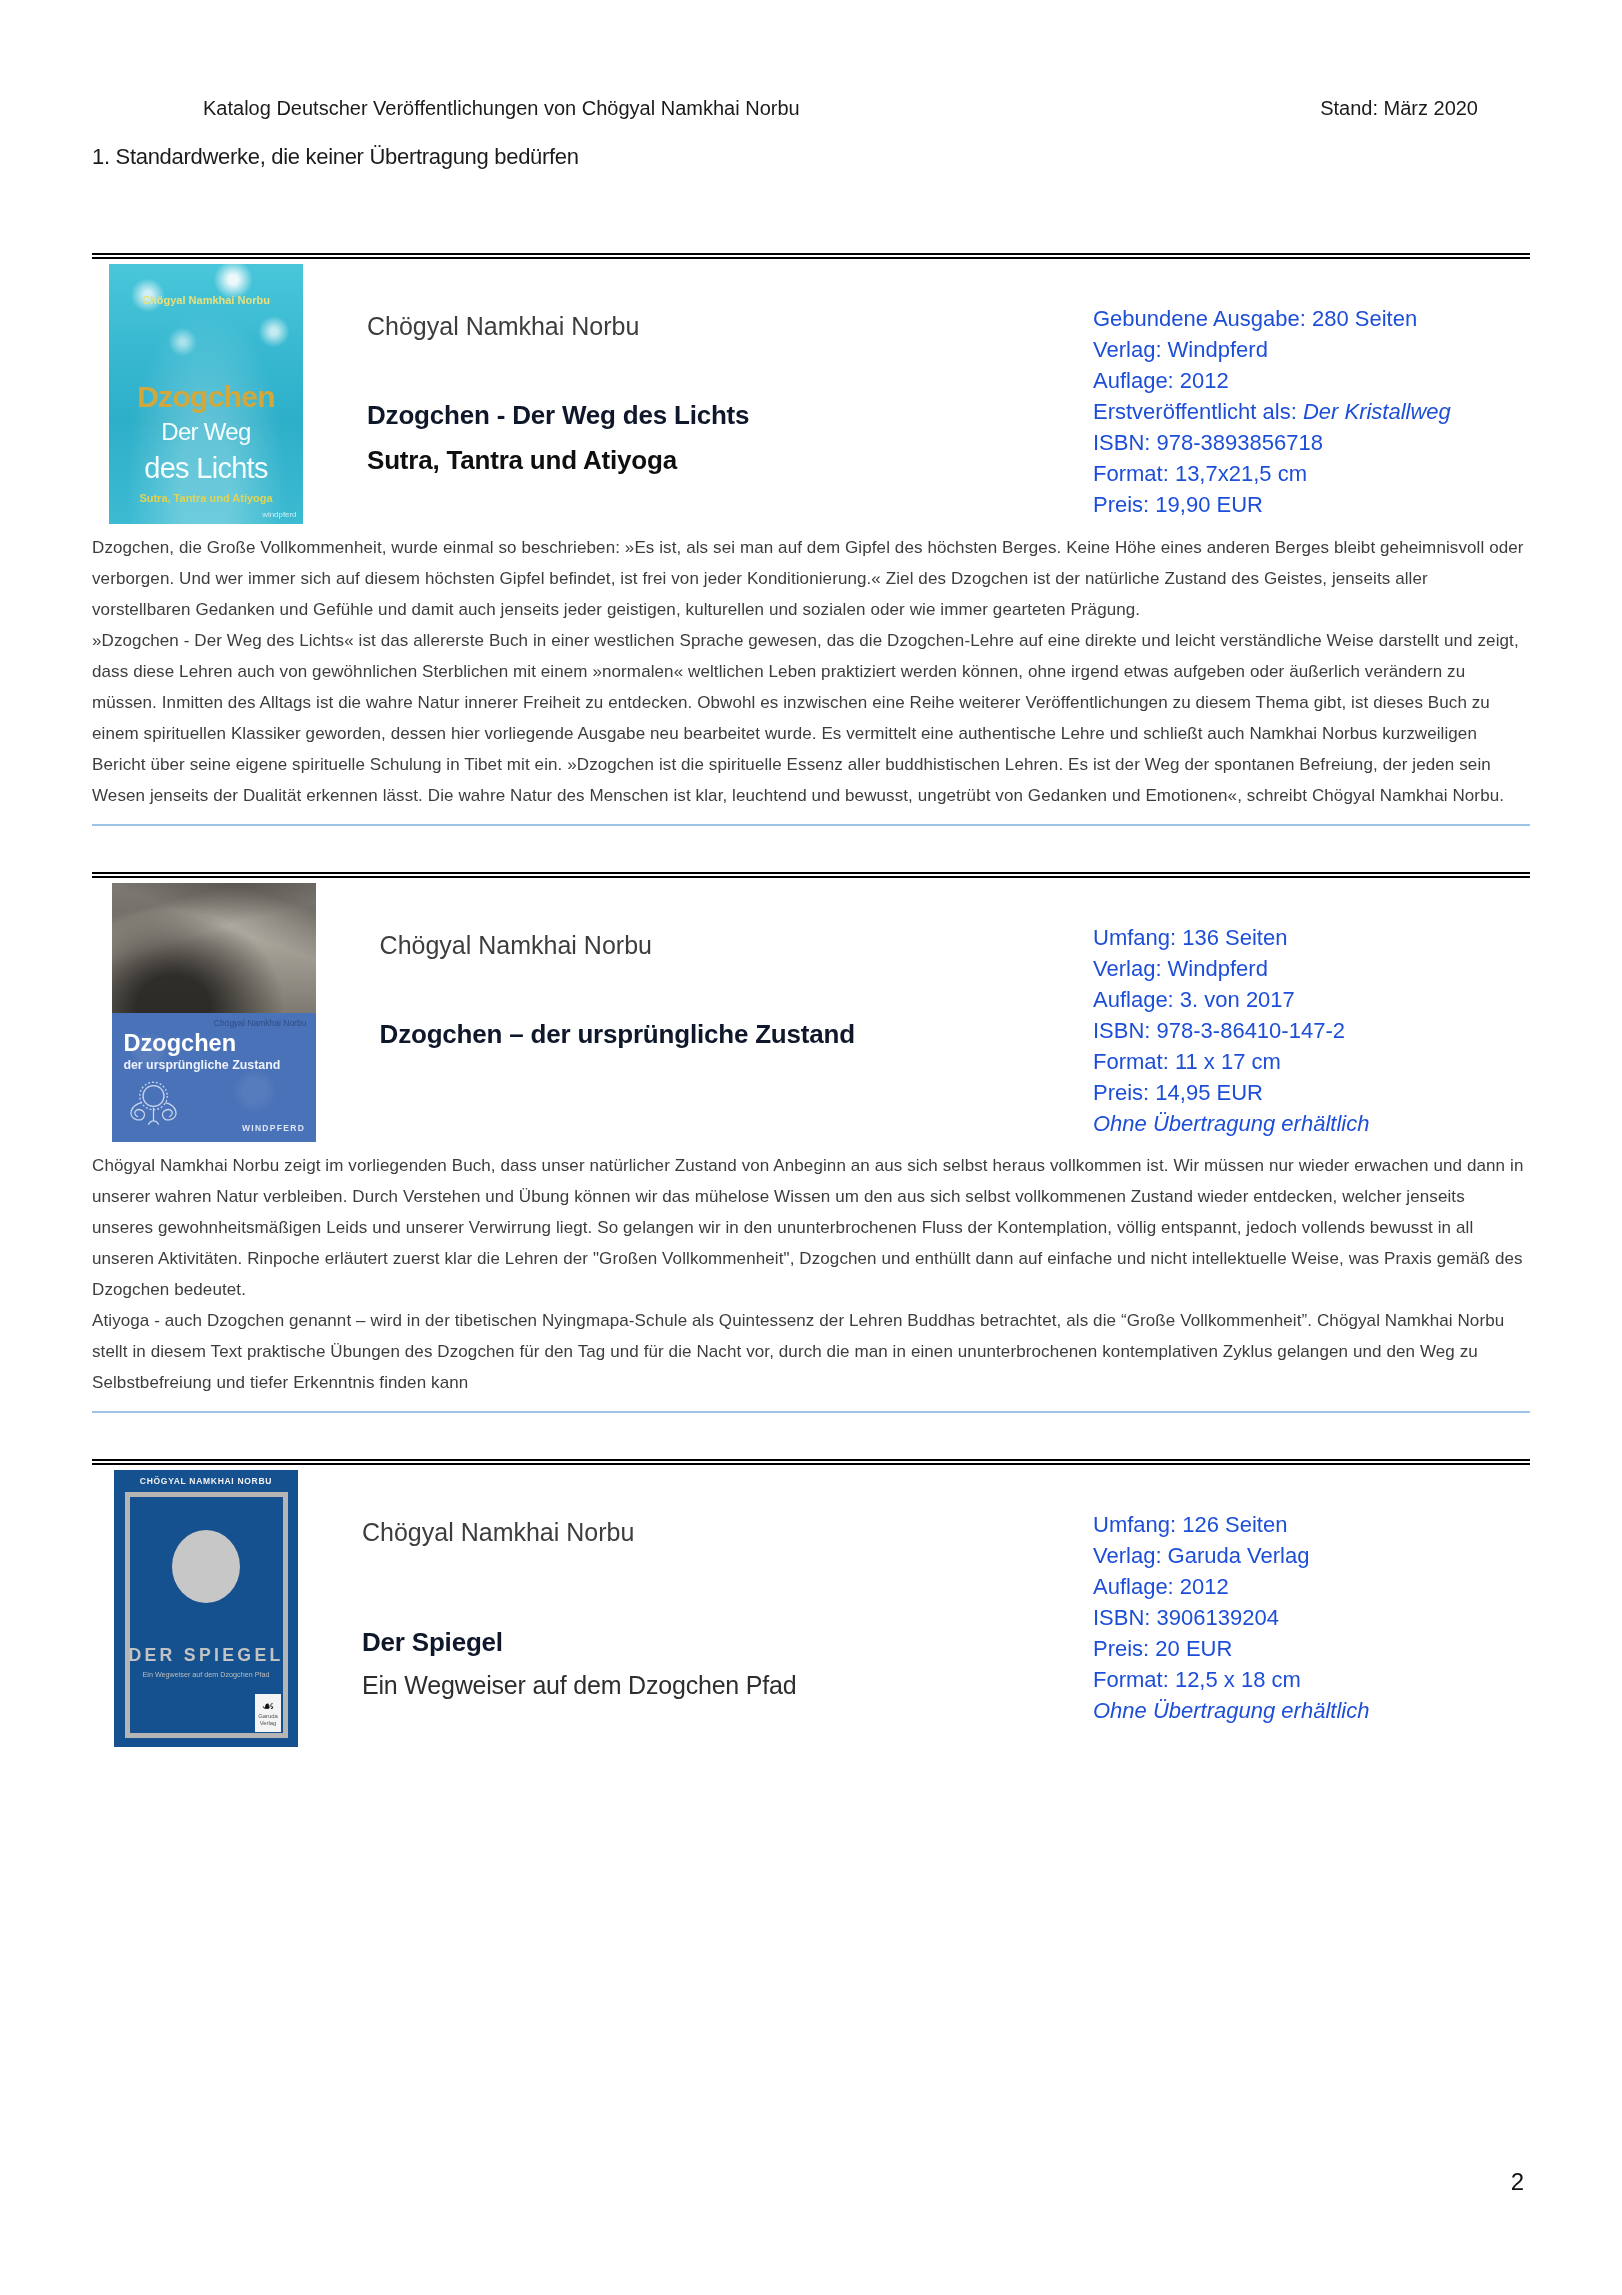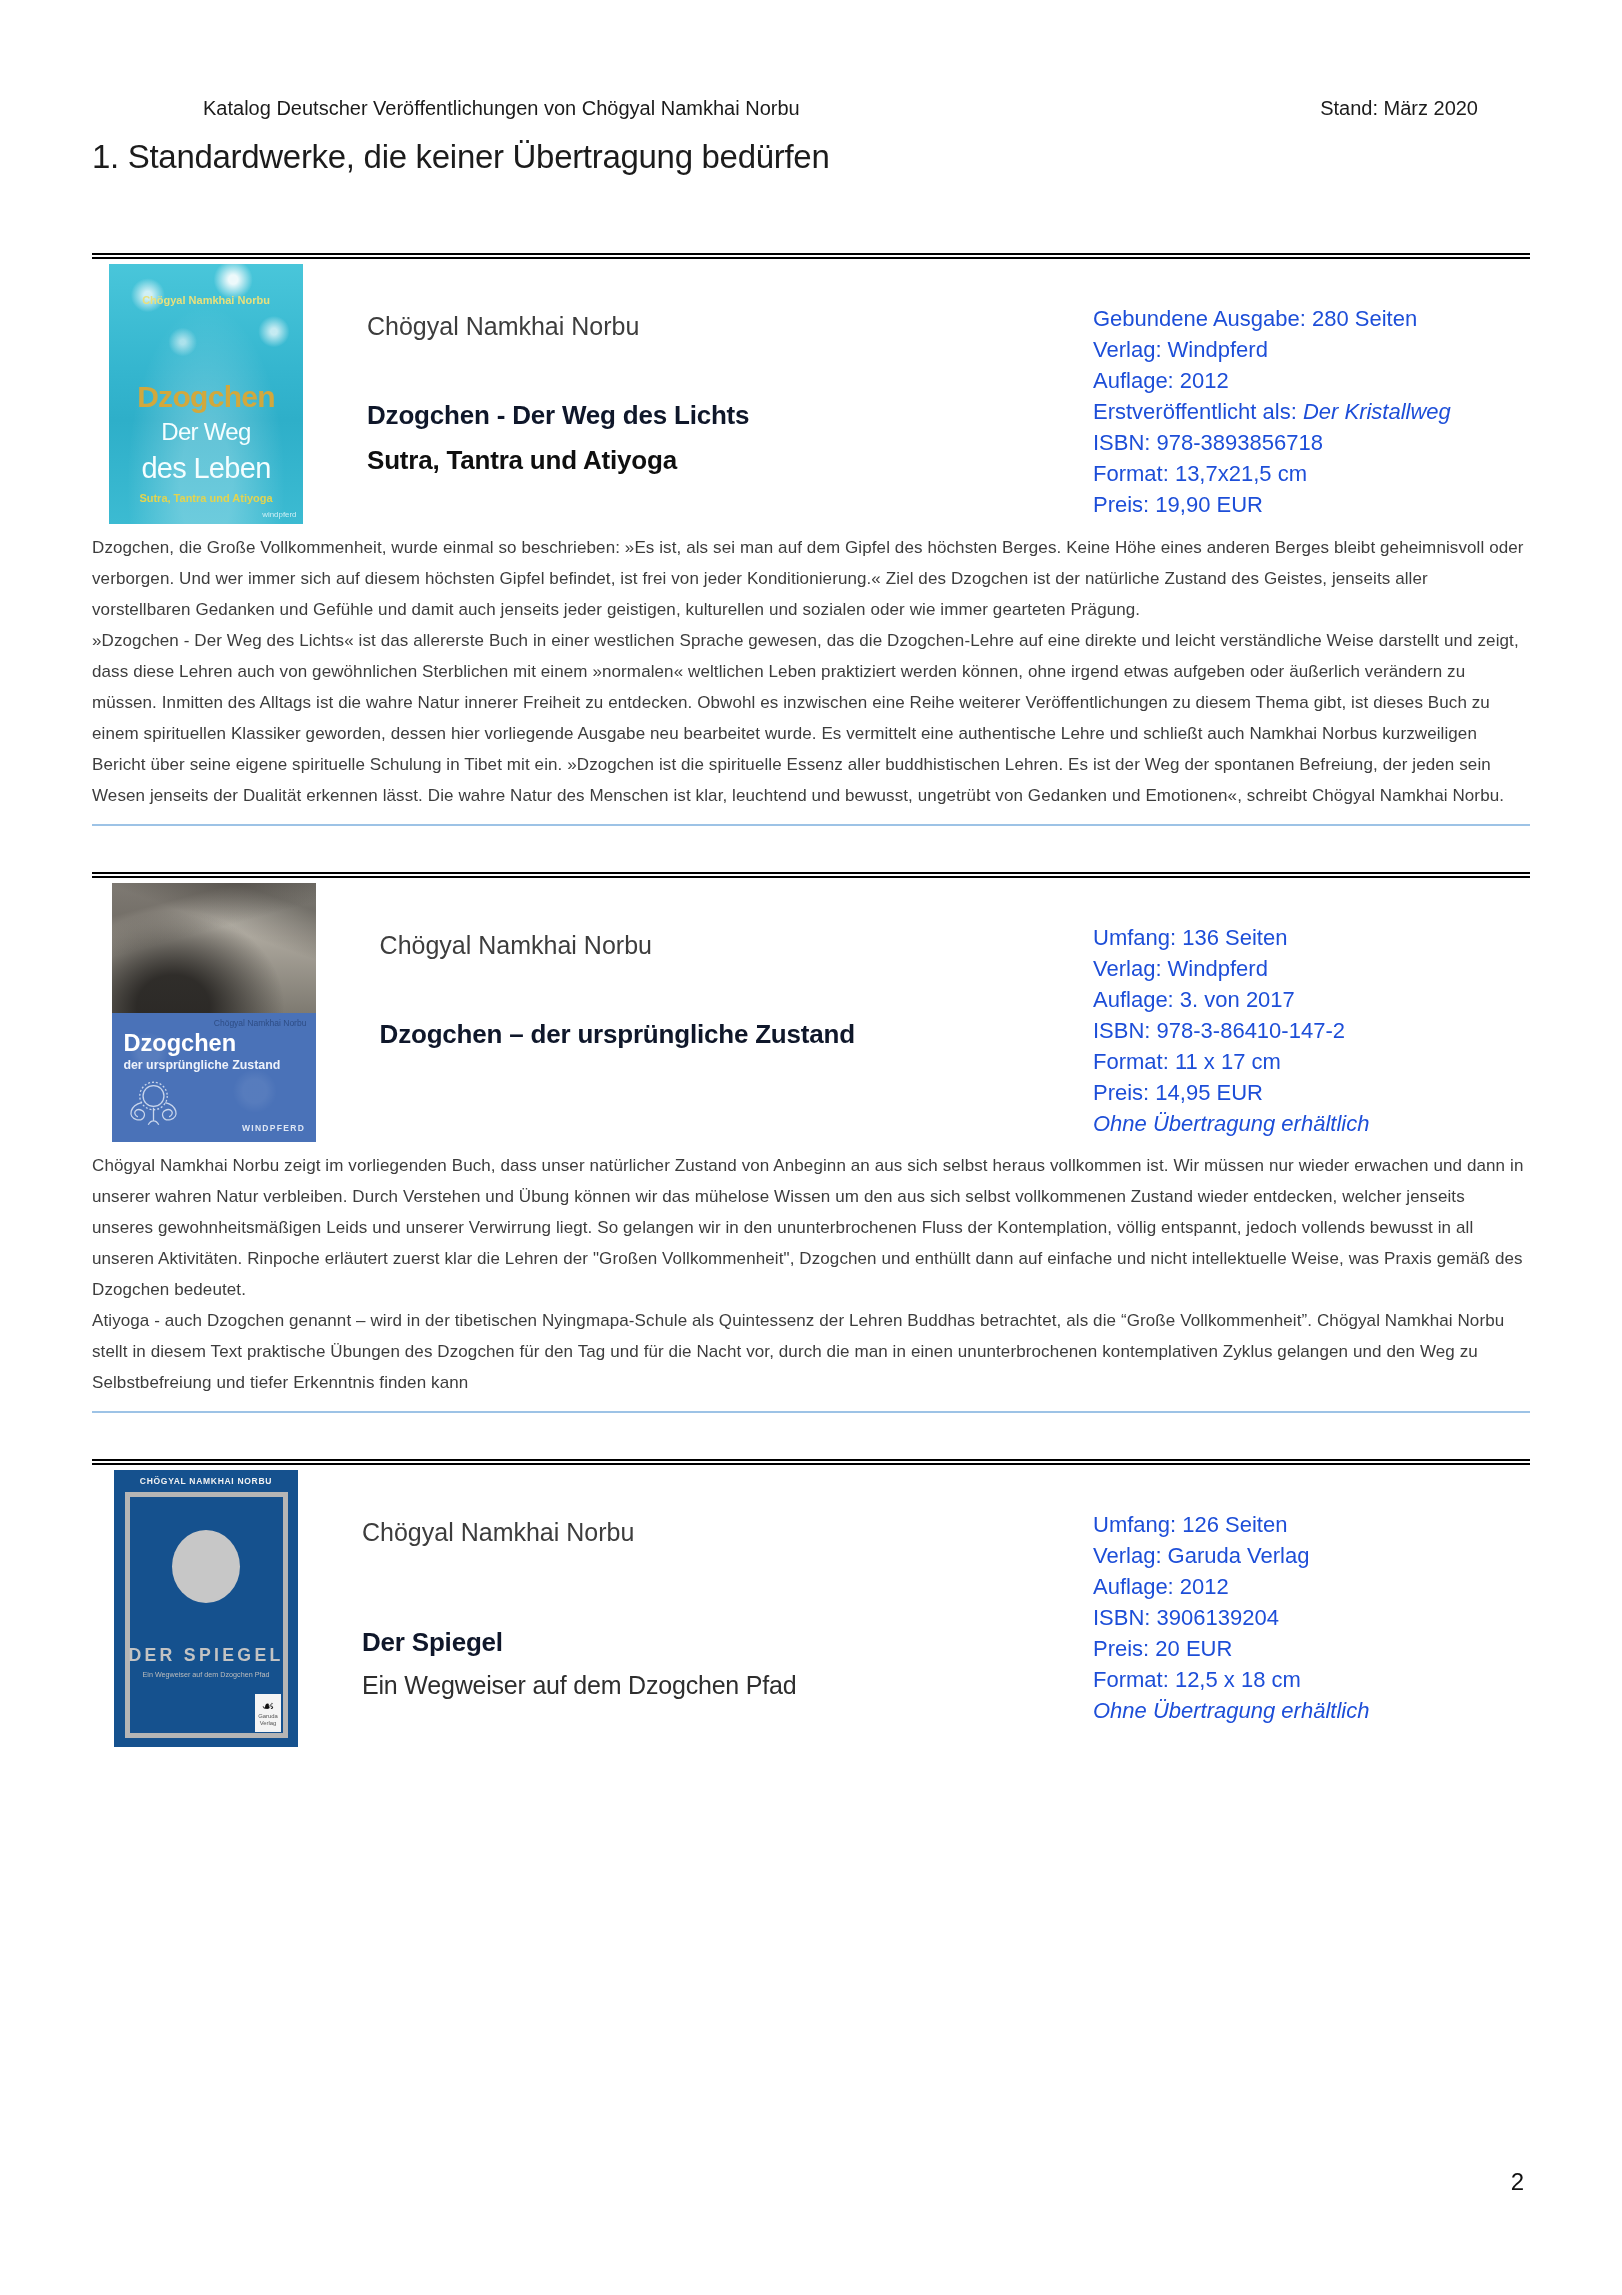--- a/index.html
+++ b/index.html
@@ -10,21 +10,21 @@
     font-family:"Liberation Sans", sans-serif;
     color:#3f3f3f;
     overflow:hidden;
     box-sizing:border-box;
     padding:96px 92px 0 92px;
   }
   
   .doc-header{display:flex;justify-content:space-between;font-size:20px;color:#1b1b1b;line-height:25px;}
   .doc-header .left{margin-left:111px;}
   .doc-header .right{margin-right:52px;}
-  .section-title{margin-top:17px;font-size:33px;font-weight:400;color:#1c1c1c;letter-spacing:-0.3px;line-height:38px;}
+  .section-title{margin-top:17px;font-size:22px;font-weight:400;color:#1c1c1c;letter-spacing:-0.3px;line-height:38px;}
   
   .book-entry{border-top:6.5px double #000000;margin-top:77px;}
   .book-entry.later{margin-top:46px;}
   .book-top{display:flex;align-items:flex-start;padding-top:5.2px;}
   .mid-col{padding-left:64px;padding-top:48px;width:628px;box-sizing:border-box;}
   .author{font-size:25px;color:#3d3d3d;line-height:29px;}
   .btitle{font-size:26px;font-weight:bold;color:#0f172a;line-height:33px;margin-top:58px;letter-spacing:-0.2px;}
   .btitle.big-gap{margin-top:79px;}
   .bsubtitle{font-size:26px;font-weight:bold;color:#0f0f0f;line-height:33px;margin-top:11.8px;letter-spacing:-0.2px;}
   .bsubtitle.regular{font-size:25px;font-weight:400;color:#2e2e2e;margin-top:9.2px;}
@@ -94,21 +94,21 @@
   </div>
 
   <div class="section-title">1. Standardwerke, die keiner Übertragung bedürfen</div>
 
   <div class="book-entry">
     <div class="book-top">
       <div class="cover cover1">
         <div class="c-author">Chögyal Namkhai Norbu</div>
         <div class="c-title">Dzogchen</div>
         <div class="c-l2">Der Weg</div>
-        <div class="c-l3">des Leben</div>
+        <div class="c-l3">des Lichts</div>
         <div class="c-sub">Sutra, Tantra und Atiyoga</div>
         <div class="c-pub">windpferd</div>
       </div>
       <div class="mid-col">
         <div class="author">Chögyal Namkhai Norbu</div>
         <div class="btitle">Dzogchen - Der Weg des Lichts</div>
         <div class="bsubtitle">Sutra, Tantra und Atiyoga</div>
       </div>
       <div class="details-col">
         <div class="detail-line"><span>Gebundene Ausgabe: 280 Seiten</span><span class="it"></span></div>

